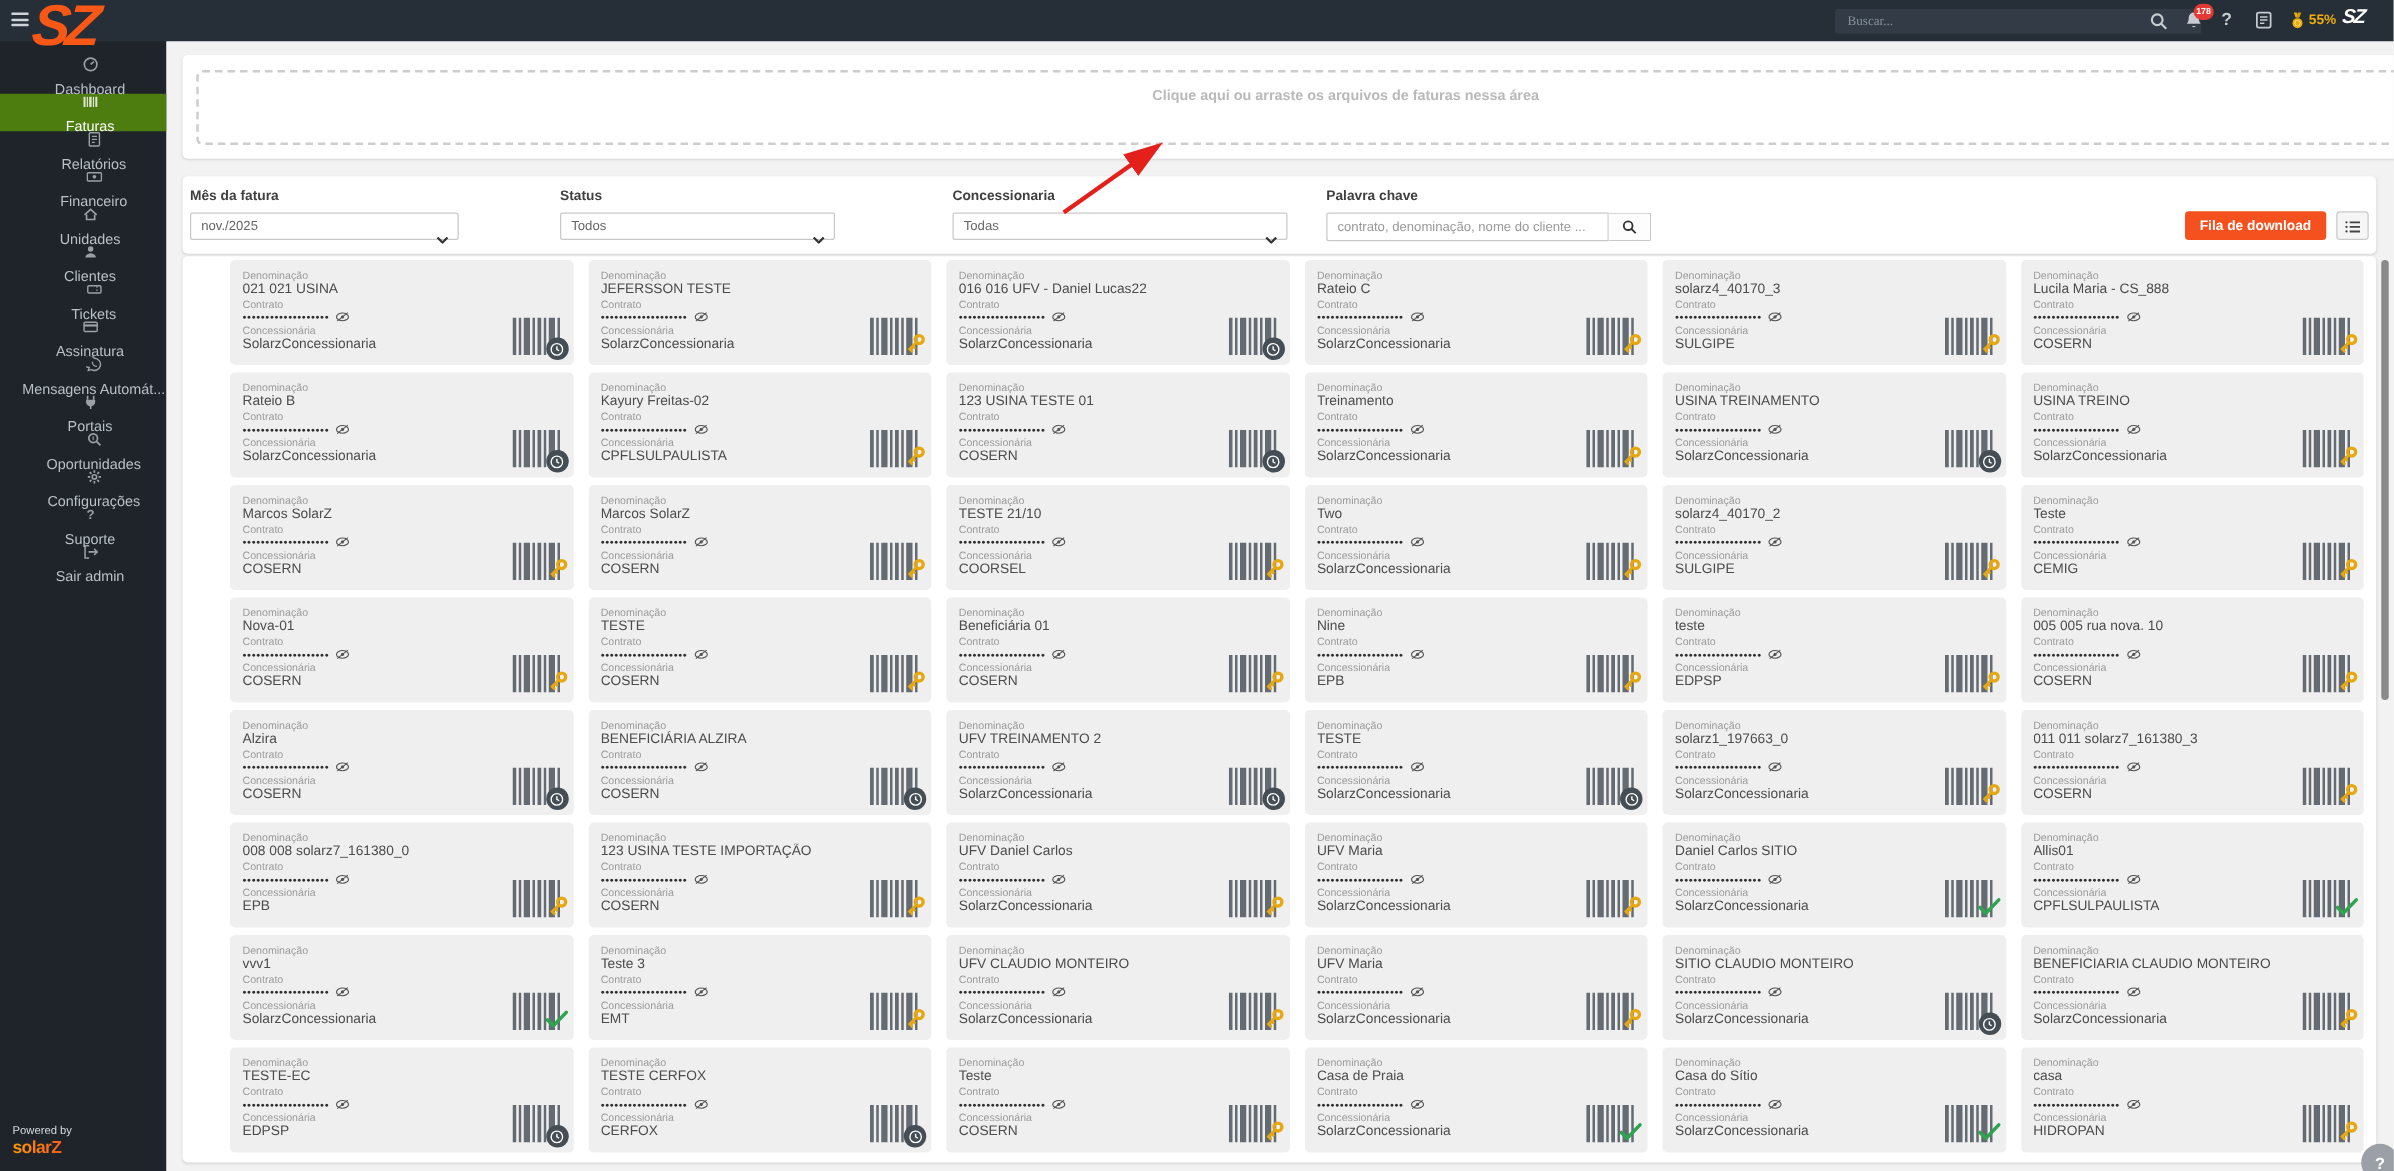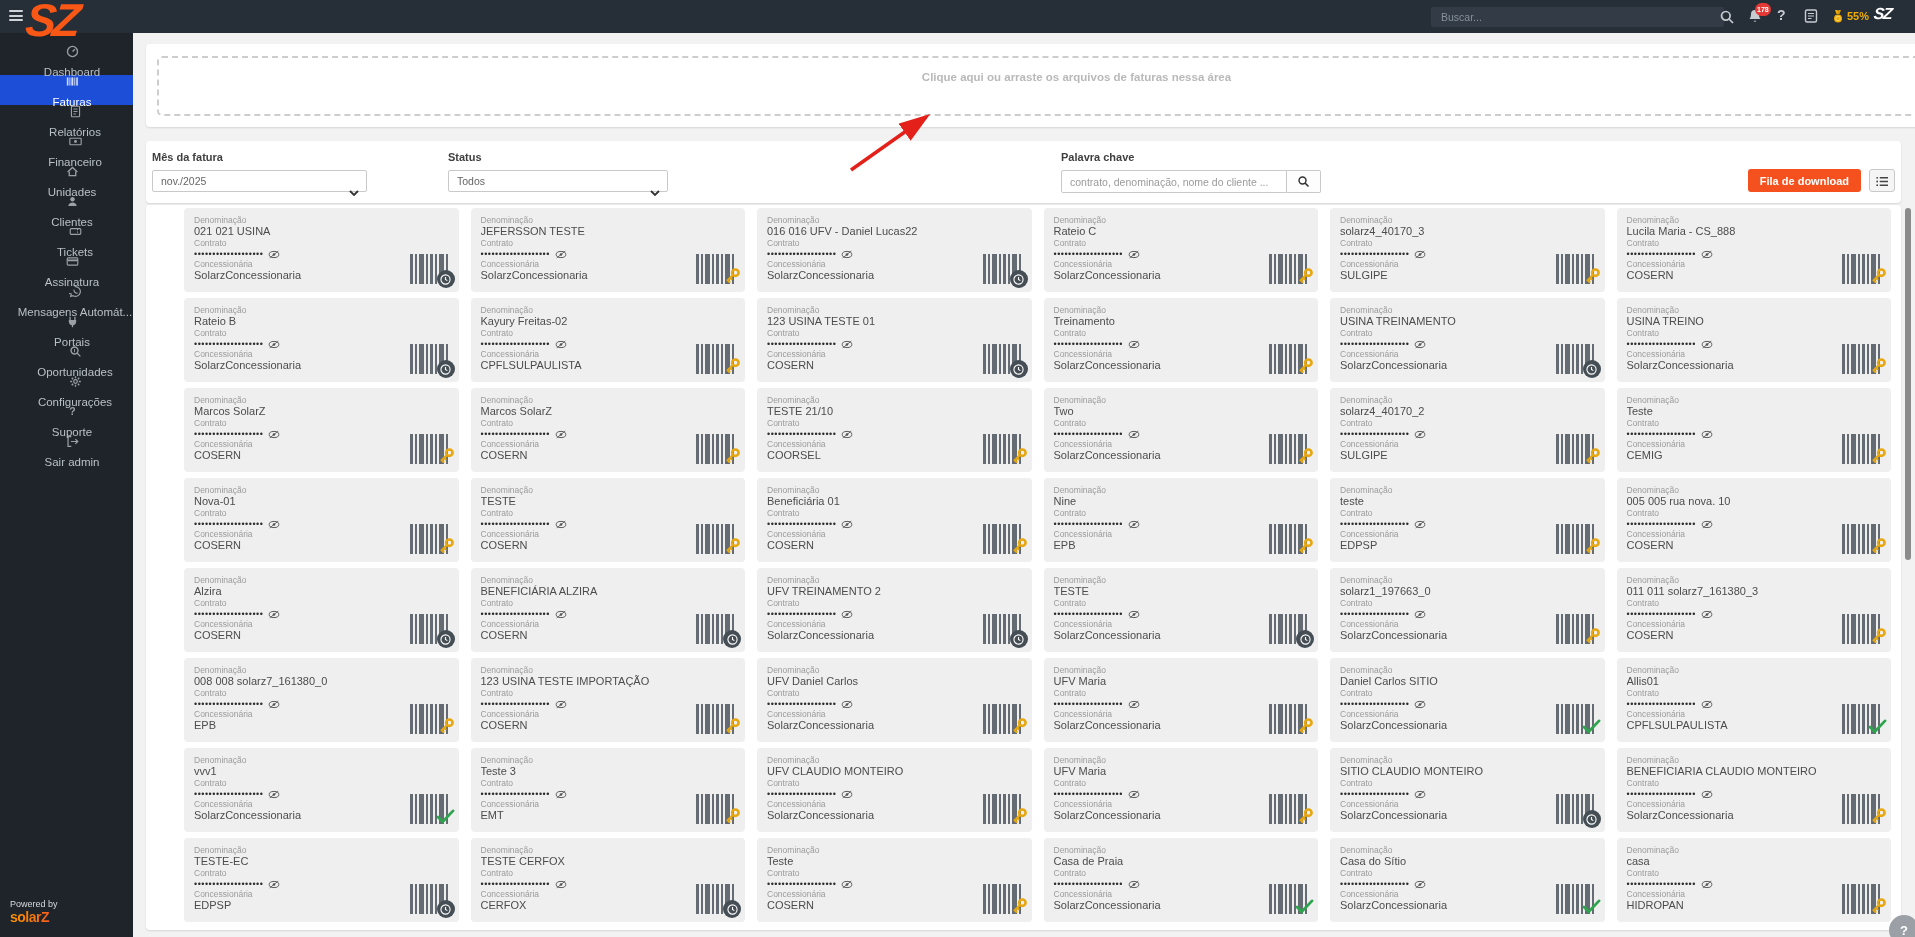--- a/index.html
+++ b/index.html
@@ -6,43 +6,43 @@
   html, body { width: 1915px; height: 937px; overflow: hidden; background:#f2f2f2;
     font-family: "Liberation Sans", sans-serif; }
   #app { position: relative; width: 1915px; height: 937px; overflow: hidden; }
 
   
   .topbar { position:absolute; top:0; left:0; width:1915px; height:33px; background:#262e37; z-index:30; }
   .hamburger { position:absolute; left:9px; top:10px; width:14px; height:12px; cursor:pointer; z-index:45; }
   .hamburger span { display:block; height:2px; background:#cfd4d8; margin-bottom:2.5px; border-radius:1px; }
   .logo { position:absolute; left:26px; top:-8px; z-index:40; font-size:46px; font-weight:900; font-style:italic;
     color:#f95716; letter-spacing:-4px; transform:skewX(-6deg); line-height:56px; }
-  .tsearch { position:absolute; left:1431px; top:7px; width:293px; height:20px; background:#323b46;
-    border:none; border-radius:2px; color:#cfd4d8; font-size:10.5px; padding:0 10px; }
+  .tsearch { position:absolute; left:1468px; top:7px; width:293px; height:20px; background:#323b46;
+    border:none; border-radius:2px; color:#cfd4d8; font-size:10.5px; padding:0 10px;font-family:Liberation Serif, serif; }
   .tsearch::placeholder { color:#87919b; }
   .ti { position:absolute; top:9px; width:16px; height:16px; color:#c7ccd1; cursor:pointer; }
   .ti svg { width:100%; height:100%; }
   .ti-search { left:1719px; }
   .ti-bell { left:1747px; top:8px; }
   .nbadge { position:absolute; top:-5px; left:8px; min-width:13px; height:13px; border-radius:7px;
     background:#e53935; color:#fff; font-size:7px; font-weight:bold; line-height:13px; text-align:center; padding:0 2px; }
   .ti-q { left:1777px; top:7px; font-size:14px; font-weight:bold; color:#c7ccd1; width:auto; }
   .ti-journal { left:1803px; top:8px; }
   .ti-medal { left:1830px; }
   .medal-pct { position:absolute; left:1847px; top:10px; font-size:11px; font-weight:bold; color:#f0ad00; cursor:pointer; }
   .ti-avatar { left:1874px; top:5px; width:auto; font-size:16px; font-weight:900; font-style:italic;
     color:#fff; letter-spacing:-1.5px; transform:skewX(-6deg); }
 
   
   .sidebar { position:absolute; top:0; left:0; width:133px; height:937px; background:#1e242a; z-index:20; }
   .menu { position:absolute; top:45px; left:0; right:0; }
   .mi { height:30px; display:flex; align-items:center; padding-left:11px; gap:8px;
     color:#b9c0c5; font-size:11.5px; cursor:pointer; white-space:nowrap;flex-direction:column; }
   .mi.indent { padding-left:17px; }
-  .mi.active { background:#1d4ed8; color:#fff; }
+  .mi.active { background:#4d7c0f; color:#fff; }
   .mi .ic { width:13px; height:13px; flex:none; opacity:.8; }
   .mi .ic svg { width:100%; height:100%; }
   .powered { position:absolute; left:10px; bottom:12px; }
   .powered .pby { font-size:9px; color:#d6dade; }
   .powered .brand { font-size:14px; font-weight:800; letter-spacing:-0.5px;
     background:linear-gradient(90deg,#ff9800,#f4511e); -webkit-background-clip:text; background-clip:text; color:transparent; }
 
   
   .main { position:absolute; left:133px; top:33px; width:1782px; height:904px; background:#f2f2f2; }
   .panel { position:absolute; background:#fff; border-radius:4px; box-shadow:0 1px 2px rgba(0,0,0,.12); }
@@ -278,20 +278,31 @@
         <div class="flabel">Status</div>
         <select class="fselect">
           <option>Todos</option>
         </select>
         <span class="fchev">
           <svg width="10" height="6" viewBox="0 0 10 6">
               <path d="M1 1l4 4 4-4" fill="none" stroke="#333" stroke-width="1.8"></path>
             </svg>
         </span>
       </div>
+      <div class="fgroup g3">
+        <div class="flabel">Concessionaria</div>
+        <select class="fselect">
+          <option>Todas</option>
+        </select>
+        <span class="fchev">
+          <svg width="10" height="6" viewBox="0 0 10 6">
+              <path d="M1 1l4 4 4-4" fill="none" stroke="#333" stroke-width="1.8"></path>
+            </svg>
+        </span>
+      </div>
       <div class="fgroup g4">
         <div class="flabel">Palavra chave</div>
         <input class="kwinput" placeholder="contrato, denominação, nome do cliente ..." style=""><button class="kwbtn"><svg width="13" height="13" viewBox="0 0 16 16">
               <circle cx="6.8" cy="6.8" r="4.3" fill="none" stroke="#333" stroke-width="1.8"></circle>
               <path d="M10 10l4.2 4.2" stroke="#333" stroke-width="1.8"></path>
             </svg></button>
       </div>
       <button class="dlbtn">Fila de download</button>
       <button class="listbtn">
         <svg viewBox="0 0 14 12" width="13" height="11">

